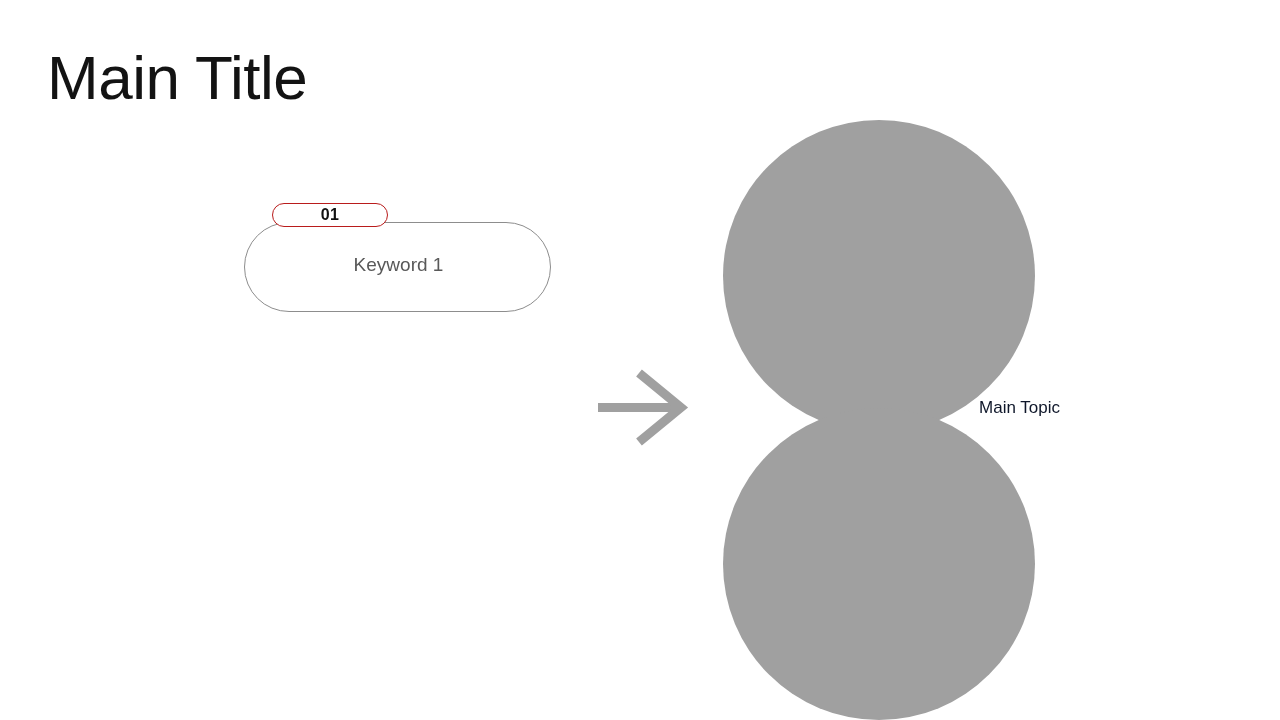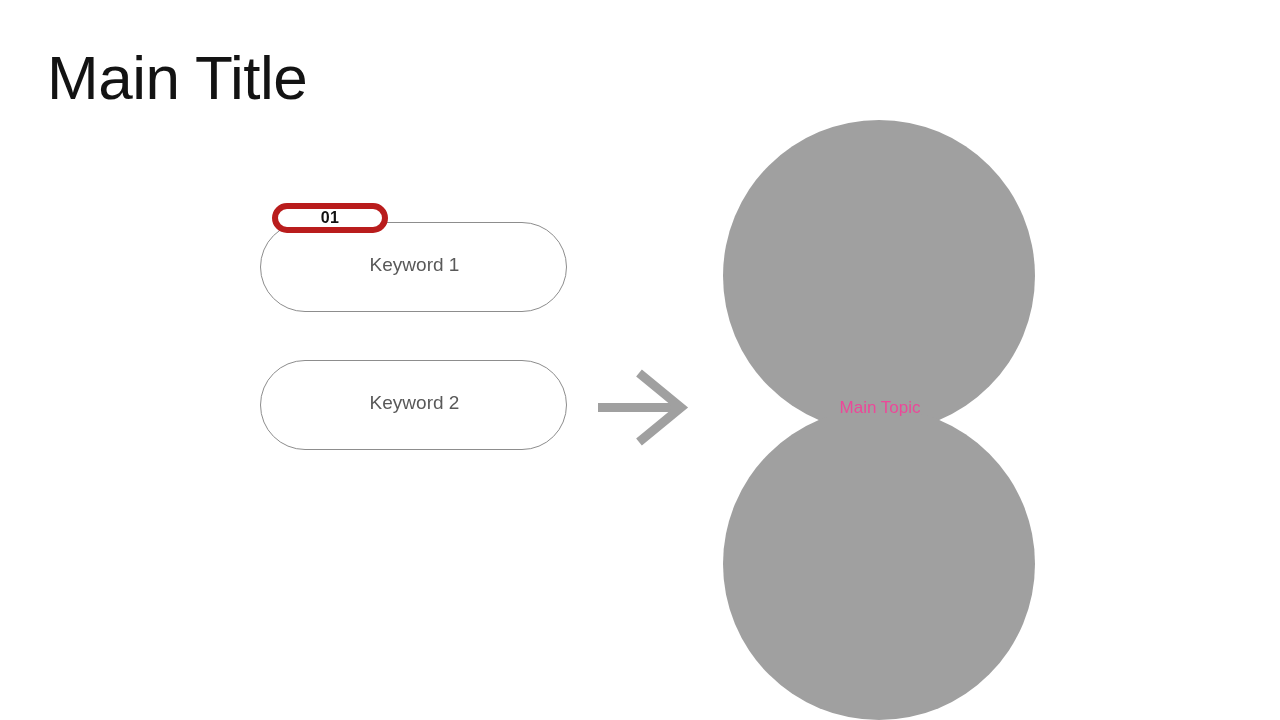--- a/index.html
+++ b/index.html
@@ -52,21 +52,21 @@
     width: 307px;
     height: 128px;
   }
   .keyword-item.i0 { top: 0px; }
   .keyword-item.i1 { top: 138px; }
   .keyword-item.i2 { top: 276px; }
 
   
   .keyword-pill {
     position: absolute;
-    left: 16px;
+    left: 0;
     top: 19px;
     width: 307px;
     height: 90px;
     box-sizing: border-box;
     border: 1px solid #8d8d8d;
     border-radius: 45px;
     background: #ffffff;
   }
   .keyword-label {
     position: absolute;
@@ -79,23 +79,23 @@
     color: #595959;
     white-space: nowrap;
   }
 
   
   .keyword-badge {
     position: absolute;
     left: 28px;
     top: 0px;
     width: 116px;
-    height: 30px;
+    height: 24px;
     box-sizing: border-box;
-    border: 6px solid #b91c1c;
+    border: 1px solid #b91c1c;
     border-radius: 19px;
     background: #ffffff;
     display: flex;
     align-items: center;
     justify-content: center;
   }
   .keyword-number {
     font-size: 16px;
     font-weight: 700;
     color: #111111;
@@ -135,24 +135,24 @@
     left: 23px;
     top: 298px;
     width: 312px;
     height: 312px;
   }
   .topic-label {
     position: absolute;
     left: 0;
     top: 286px;
     width: 360px;
-    text-align: center;
+    text-align: right;
     font-size: 17px;
     line-height: 24px;
-    color: #ec4899;
+    color: #0f172a;
     white-space: nowrap;
   }
 </style>
 </head>
 <body>
 
 <div class="slide">
 
   <div class="page-title">Main Title</div>
 
@@ -161,23 +161,20 @@
     <div class="keyword-item i0">
       <div class="keyword-pill">
         <div class="keyword-label">Keyword 1</div>
       </div>
       <div class="keyword-badge">
         <span class="keyword-number">01</span>
       </div>
     </div>
 
     <div class="keyword-item i1">
-      <div class="keyword-pill">
-        <div class="keyword-label">Keyword 2</div>
-      </div>
     </div>
 
     <div class="keyword-item i2">
     </div>
 
   </div>
 
   <div class="flow-arrow">
     <svg width="100" height="84" viewBox="0 0 100 84" xmlns="http://www.w3.org/2000/svg">
       <path d="M6 41.5 L82 41.5" stroke="#a0a0a0" stroke-width="9" fill="none"></path>

